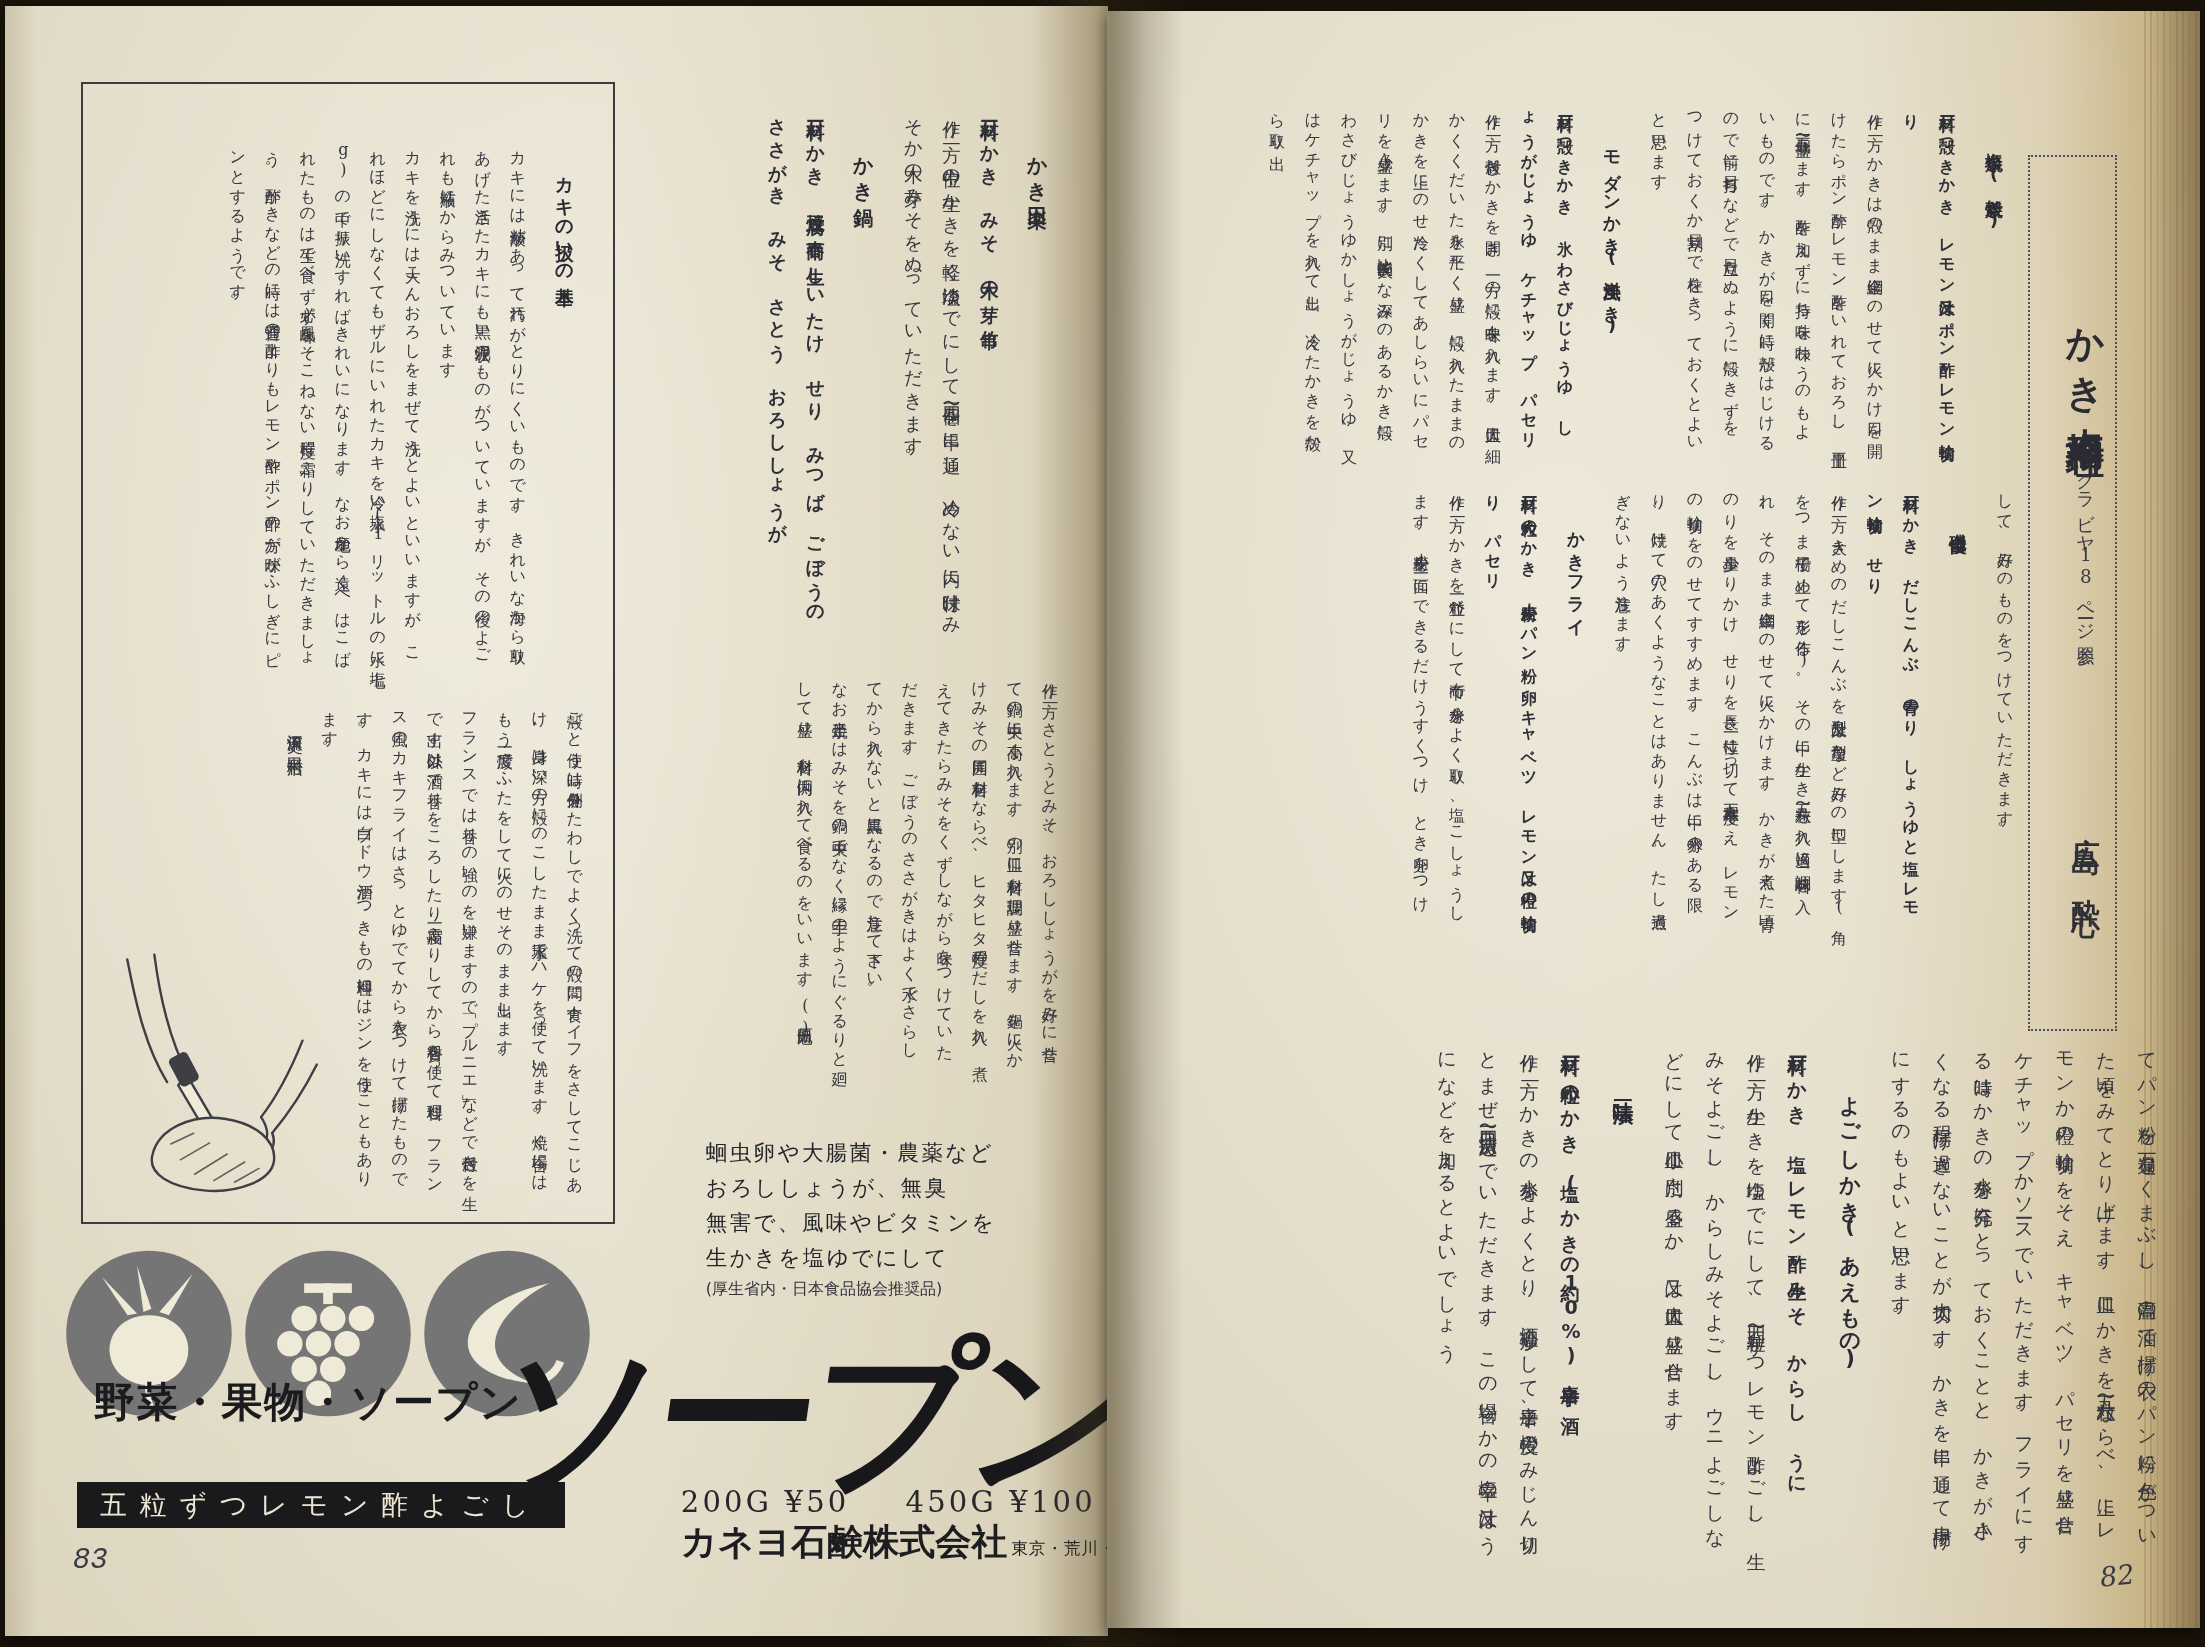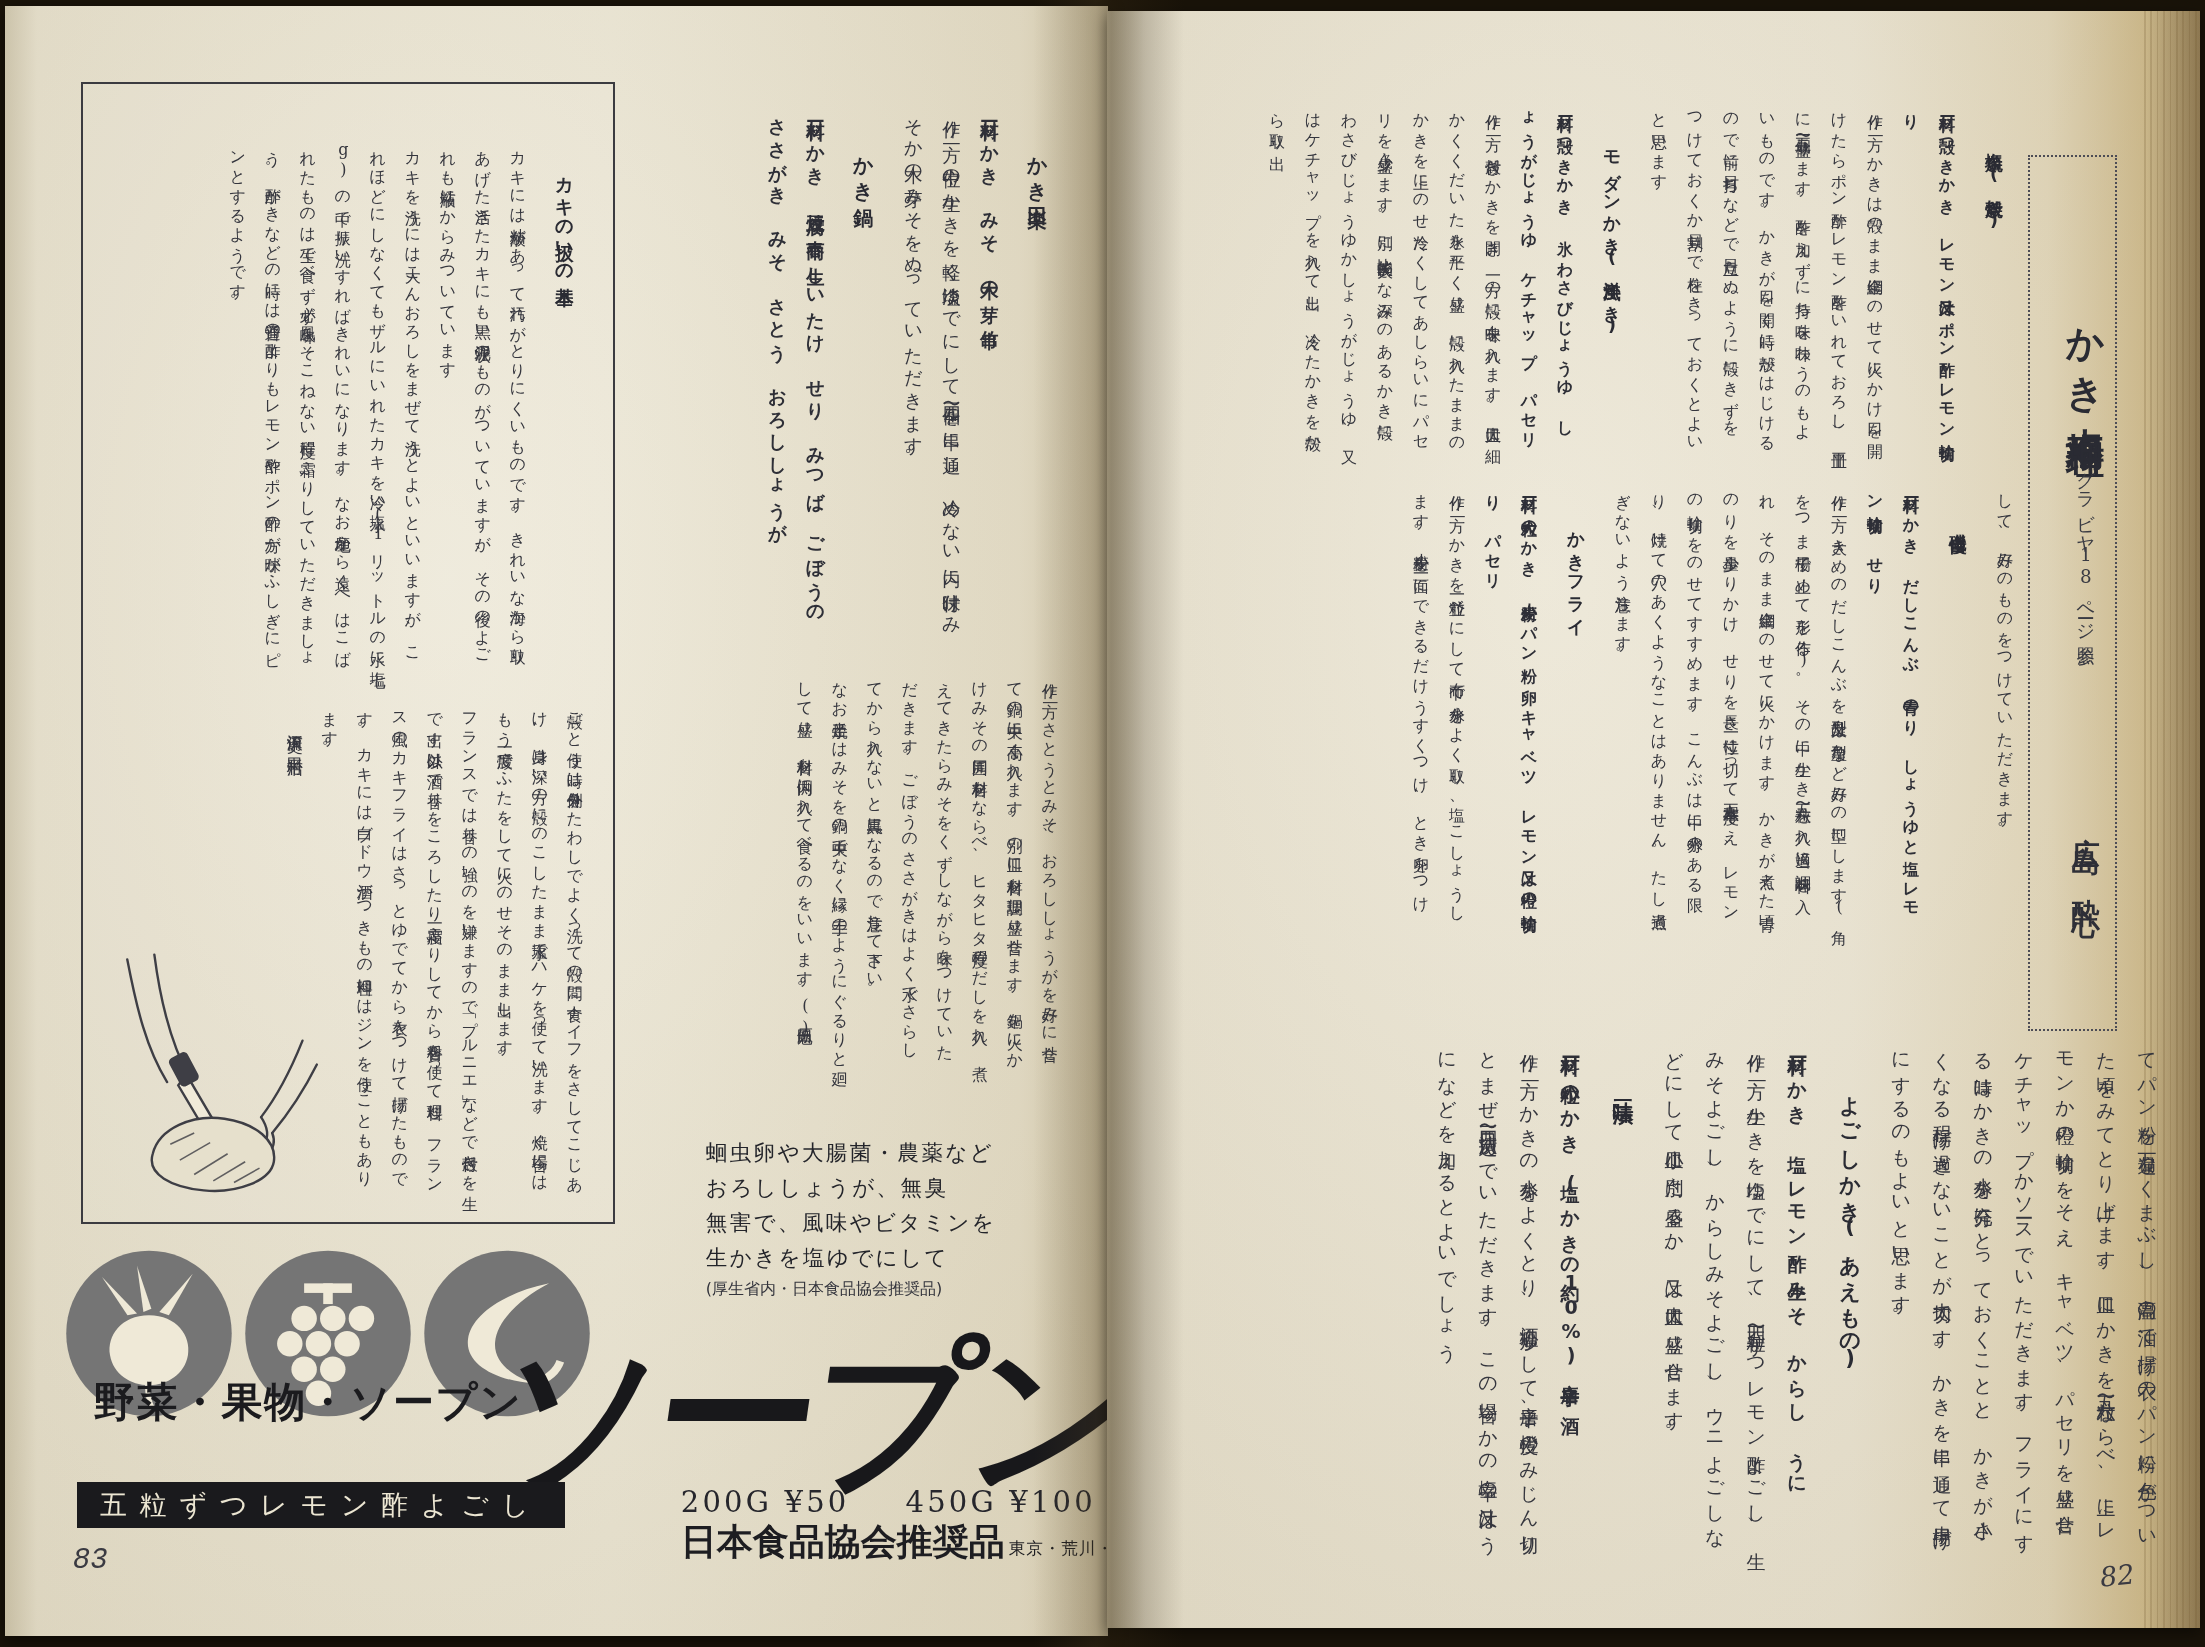--- a/index.html
+++ b/index.html
@@ -188,21 +188,21 @@
 
   <div id="ad-tagline">野菜・果物・ソープン</div>
   <div id="ad-brand">ソープン</div>
   <div id="ad-banner">五粒ずつレモン酢よごし</div>
 
   <div id="ad-prices">
     <span>200G ¥50</span><span class="gap"></span><span>450G ¥100</span>
   </div>
 
   <div id="ad-company">
-    <span class="name">日本食品協会推奨品</span>
+    <span class="name">カネヨ石鹸株式会社</span>
     <span class="addr">東京・荒川・尾久1〜1297</span>
   </div>
 
   <div id="l-page-num">83</div>
 </div>
 
 <div class="page" id="right-page">
   <div class="texture"></div>
   <div class="page-edge-lines"></div>
 

